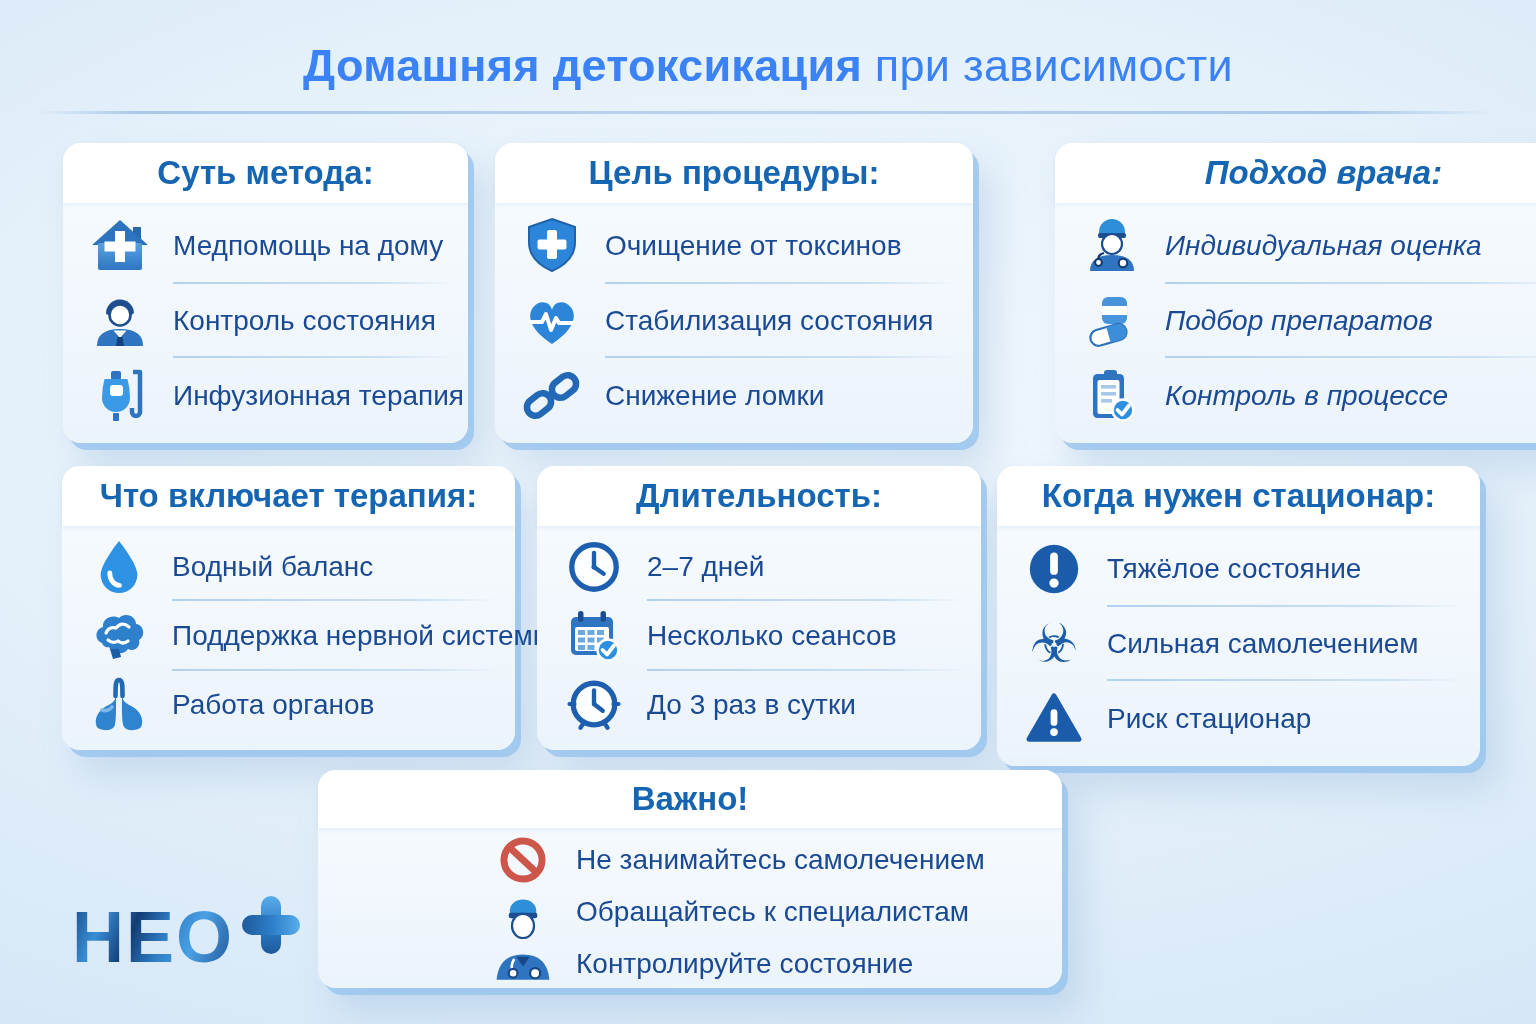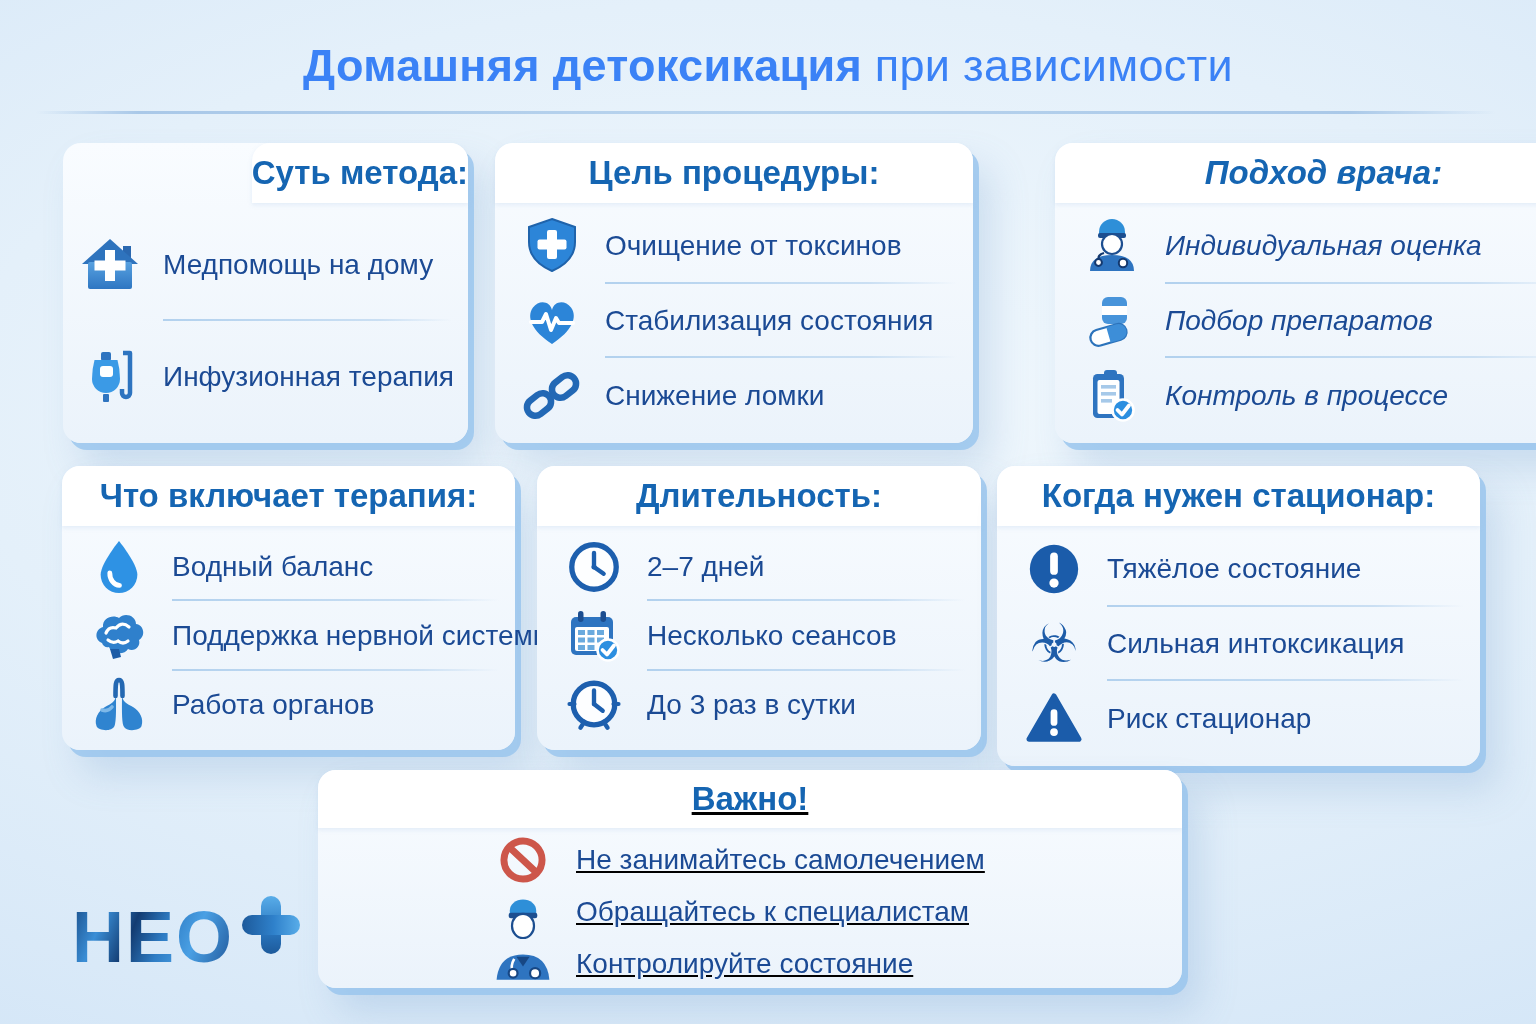--- a/index.html
+++ b/index.html
@@ -65,21 +65,21 @@
     background:linear-gradient(90deg,#1d5a9b 0%,#2f81cb 55%,#59ade9 100%);
   }
   svg{display:block;}
 </style>
 </head>
 <body>
 
 <div class="page-title"><span class="title-bold">Домашняя детоксикация</span><span class="title-reg"> при зависимости</span></div>
 <div class="title-divider"></div>
 
-<div class="card" style="left:63px;top:143px;width:405px;height:300px;align-items:flex-end;">
+<div class="card" style="left:63px;top:143px;width:405px;height:300px;">
   <div class="card-header">
       <div class="card-title">Суть метода:</div>
     </div>
   <div class="card-body">
     <div class="item sep">
       <div class="icon">
         <svg viewBox="0 0 60 60" width="60" height="60">
           <defs>
               <linearGradient id="gH" x1="0" y1="0" x2="0" y2="1">
                 <stop offset="0" stop-color="#58a1e0"></stop>
@@ -87,20 +87,32 @@
               </linearGradient>
             </defs>
           <rect x="43" y="11" width="8" height="13" fill="#2a68b0"></rect>
           <path d="M30 4 L58 29 H2 Z" fill="#2e73bd"></path>
           <rect x="8" y="27" width="44" height="27" rx="2" fill="url(#gH)"></rect>
           <rect x="25" y="15" width="10" height="31" fill="#fff"></rect>
           <rect x="14.5" y="25.5" width="31" height="10" fill="#fff"></rect>
         </svg>
       </div>
       <div class="item-text">Медпомощь на дому</div>
+    </div>
+    <div class="item sep">
+      <div class="icon">
+        <svg viewBox="0 0 60 60" width="60" height="60">
+          <path d="M16 23 a14 14 0 0 1 28 -1 l-4.5 3.5 a11 11 0 0 0 -19 -1 Z" fill="#1c4e90"></path>
+          <circle cx="30" cy="24" r="10.5" fill="#fff" stroke="#1c4e90" stroke-width="2.6"></circle>
+          <path d="M7 55 q0 -17 23 -17 q23 0 23 17 Z" fill="#2e74c0"></path>
+          <path d="M23.5 39.5 L30 47 L36.5 39.5 Z" fill="#fff"></path>
+          <path d="M27.5 46 h5 l1.5 9 h-8 Z" fill="#17417e"></path>
+        </svg>
+      </div>
+      <div class="item-text">Контроль состояния</div>
     </div>
     <div class="item">
       <div class="icon">
         <svg viewBox="0 0 60 60" width="60" height="60">
           <path d="M43 6 h7 v40 a4 4 0 0 1 -8 0 v-4" fill="none" stroke="#2e74c0" stroke-width="4.5" stroke-linejoin="round"></path>
           <rect x="21" y="5" width="10" height="9" rx="2" fill="#2e74c0"></rect>
           <path d="M14.5 13 h23 q2.5 9 2.5 19 a14 14 0 0 1 -28 0 q0 -10 2.5 -19 Z" fill="#3b9ae6"></path>
           <rect x="20" y="19" width="13" height="11" rx="3" fill="#fff"></rect>
           <rect x="23" y="47" width="6" height="8" rx="1" fill="#2e74c0"></rect>
         </svg>
@@ -306,36 +318,36 @@
           <rect x="26" y="13" width="8" height="23" rx="4" fill="#fff"></rect>
           <circle cx="30" cy="44.5" r="4.8" fill="#fff"></circle>
         </svg>
       </div>
       <div class="item-text">Тяжёлое состояние</div>
     </div>
     <div class="item sep">
       <div class="icon">
         <span class="glyph">☣</span>
       </div>
-      <div class="item-text">Сильная интоксикация</div>
+      <div class="item-text">Сильная самолечением</div>
     </div>
     <div class="item">
       <div class="icon">
         <svg viewBox="0 0 60 60" width="58" height="58">
           <path d="M30 6 L56 51 H4 Z" fill="#1b5caa" stroke="#1b5caa" stroke-width="5" stroke-linejoin="round"></path>
           <rect x="26.5" y="20" width="7" height="17" rx="3.5" fill="#fff"></rect>
           <circle cx="30" cy="43.5" r="4" fill="#fff"></circle>
         </svg>
       </div>
       <div class="item-text">Риск стационар</div>
     </div>
   </div>
 </div>
 
-<div class="card" style="left:318px;top:770px;width:864px;height:218px;text-decoration:underline;">
+<div class="card" style="left:318px;top:770px;width:744px;height:218px;">
   <div class="imp-header">
       <div class="card-title">Важно!</div>
     </div>
   <div class="imp-body">
     <div class="imp-icon-row1">
       <svg viewBox="0 0 60 60" width="52" height="52">
         <circle cx="30" cy="30" r="22" fill="none" stroke="#cd564a" stroke-width="8"></circle>
         <line x1="15" y1="16" x2="45" y2="44" stroke="#cd564a" stroke-width="8" stroke-linecap="round"></line>
       </svg>
     </div>

